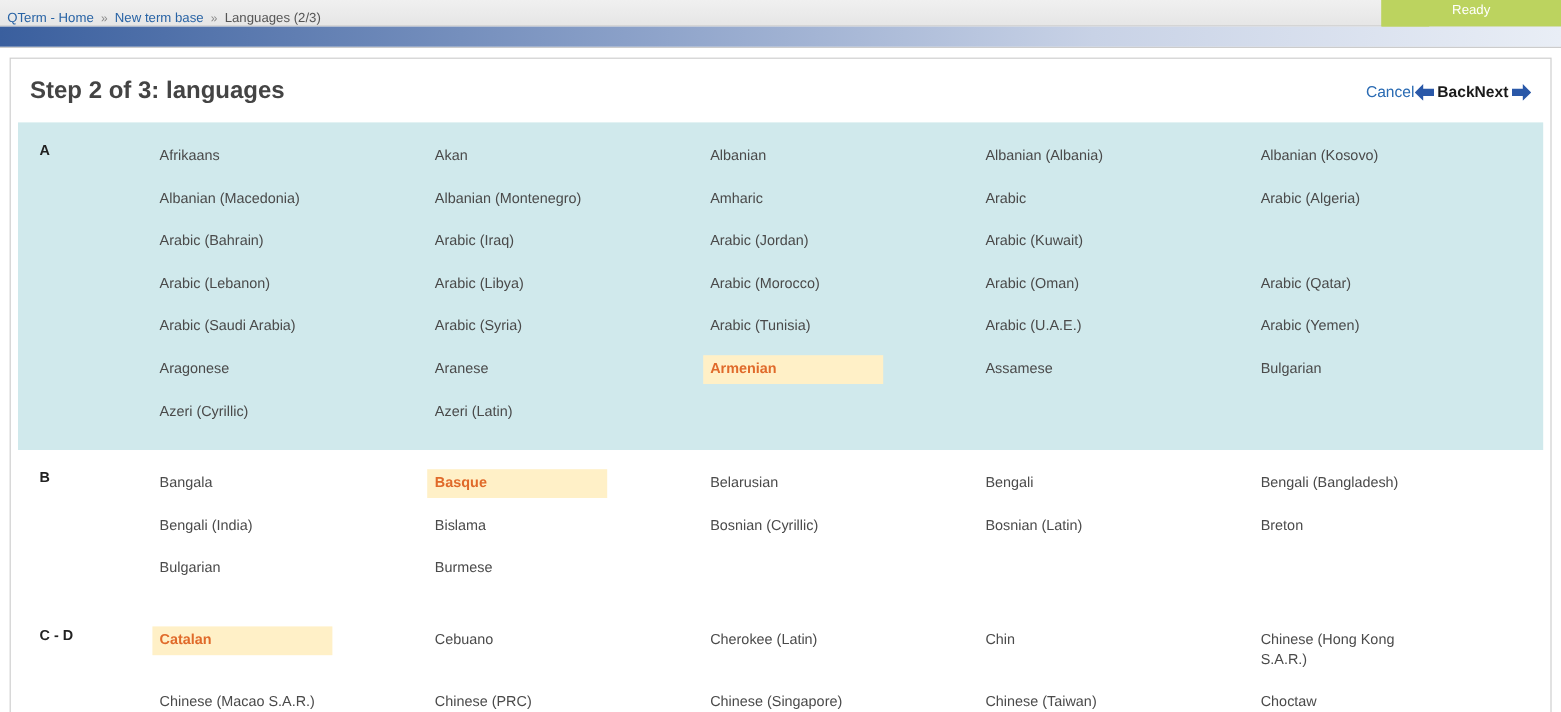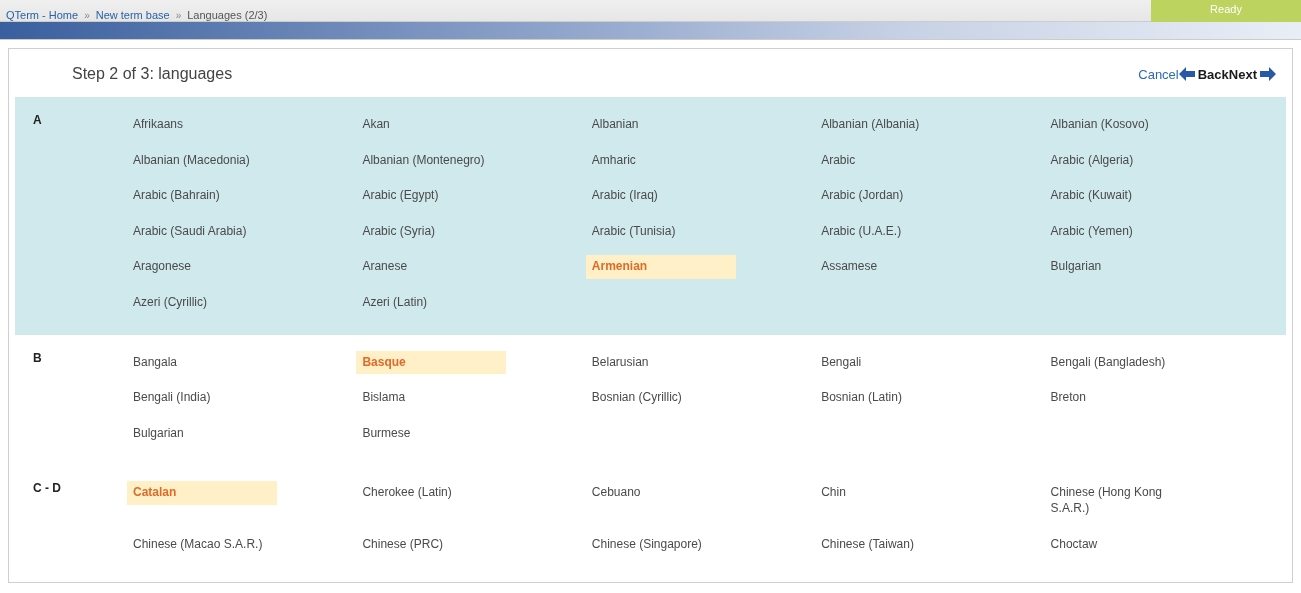--- a/index.html
+++ b/index.html
@@ -52,24 +52,23 @@
       margin: 8px;
       padding: 16px 6px 6px 6px;
     }
     .header-row {
       display: flex;
       justify-content: space-between;
       align-items: center;
       padding: 0 10px 14px 10px;
     }
     .step-title {
-      font-size: 16px;
-      font-weight: normal;
+      font-size: 20px;
+      font-weight: bold;
       color: #444;
-      margin-left: 47px;
     }
     .nav-actions { display: flex; align-items: center; }
     .nav-link { color: #2a6bb3; cursor: pointer; font-size: 13px; }
     .nav-btn {
       display: flex; align-items: center; gap: 3px;
       cursor: pointer; font-size: 13px; font-weight: bold;
       color: #1a1a1a;
     }
     .arrow-icon { display:inline-block; }
     .arrow-icon svg { display:block; }
@@ -157,24 +156,31 @@
           <div class="group-letter"></div>
           <div class="lang-cell">Albanian (Macedonia)</div>
           <div class="lang-cell">Albanian (Montenegro)</div>
           <div class="lang-cell">Amharic</div>
           <div class="lang-cell">Arabic</div>
           <div class="lang-cell">Arabic (Algeria)</div>
         </div>
         <div class="group-row">
           <div class="group-letter"></div>
           <div class="lang-cell">Arabic (Bahrain)</div>
-          <div class="lang-cell">Arabic (Egypt)</div>
           <div class="lang-cell">Arabic (Iraq)</div>
           <div class="lang-cell">Arabic (Jordan)</div>
           <div class="lang-cell">Arabic (Kuwait)</div>
+        </div>
+        <div class="group-row">
+          <div class="group-letter"></div>
+          <div class="lang-cell">Arabic (Lebanon)</div>
+          <div class="lang-cell">Arabic (Libya)</div>
+          <div class="lang-cell">Arabic (Morocco)</div>
+          <div class="lang-cell">Arabic (Oman)</div>
+          <div class="lang-cell">Arabic (Qatar)</div>
         </div>
         <div class="group-row">
           <div class="group-letter"></div>
           <div class="lang-cell">Arabic (Saudi Arabia)</div>
           <div class="lang-cell">Arabic (Syria)</div>
           <div class="lang-cell">Arabic (Tunisia)</div>
           <div class="lang-cell">Arabic (U.A.E.)</div>
           <div class="lang-cell">Arabic (Yemen)</div>
         </div>
         <div class="group-row">
@@ -217,22 +223,22 @@
           <div class="lang-cell">Burmese</div>
           <div></div>
           <div></div>
           <div></div>
         </div>
       </div>
       <div class="group">
         <div class="group-row">
           <div class="group-letter">C - D</div>
           <div class="lang-cell selected">Catalan</div>
+          <div class="lang-cell">Cebuano</div>
           <div class="lang-cell">Cherokee (Latin)</div>
-          <div class="lang-cell">Cebuano</div>
           <div class="lang-cell">Chin</div>
           <div class="lang-cell">Chinese (Hong Kong S.A.R.)</div>
         </div>
         <div class="group-row">
           <div class="group-letter"></div>
           <div class="lang-cell">Chinese (Macao S.A.R.)</div>
           <div class="lang-cell">Chinese (PRC)</div>
           <div class="lang-cell">Chinese (Singapore)</div>
           <div class="lang-cell">Chinese (Taiwan)</div>
           <div class="lang-cell">Choctaw</div>

